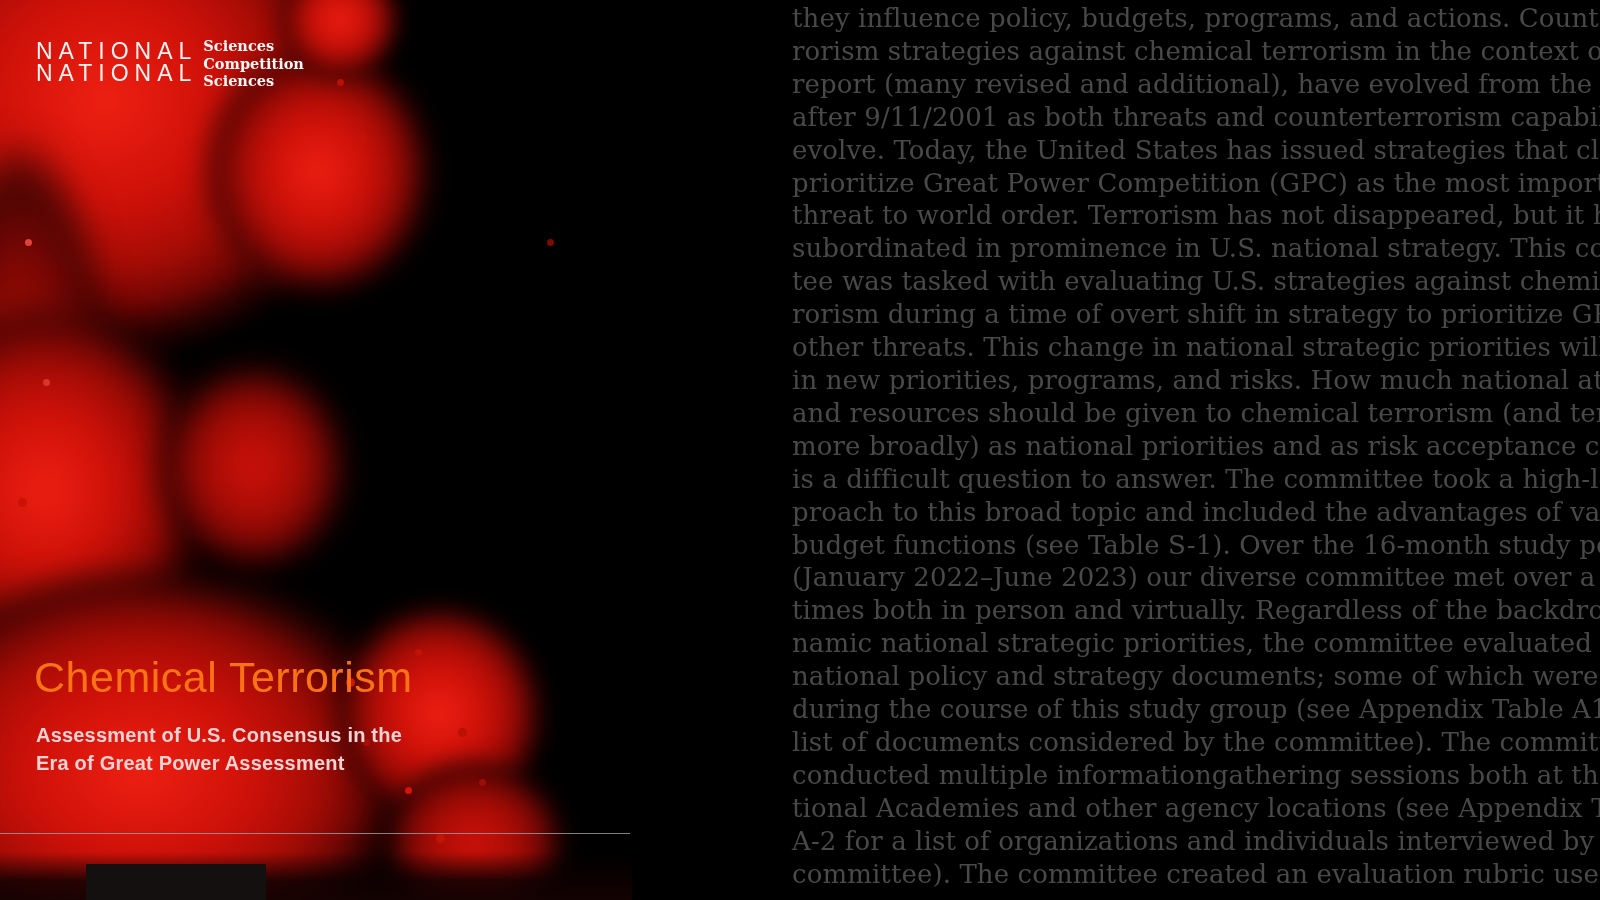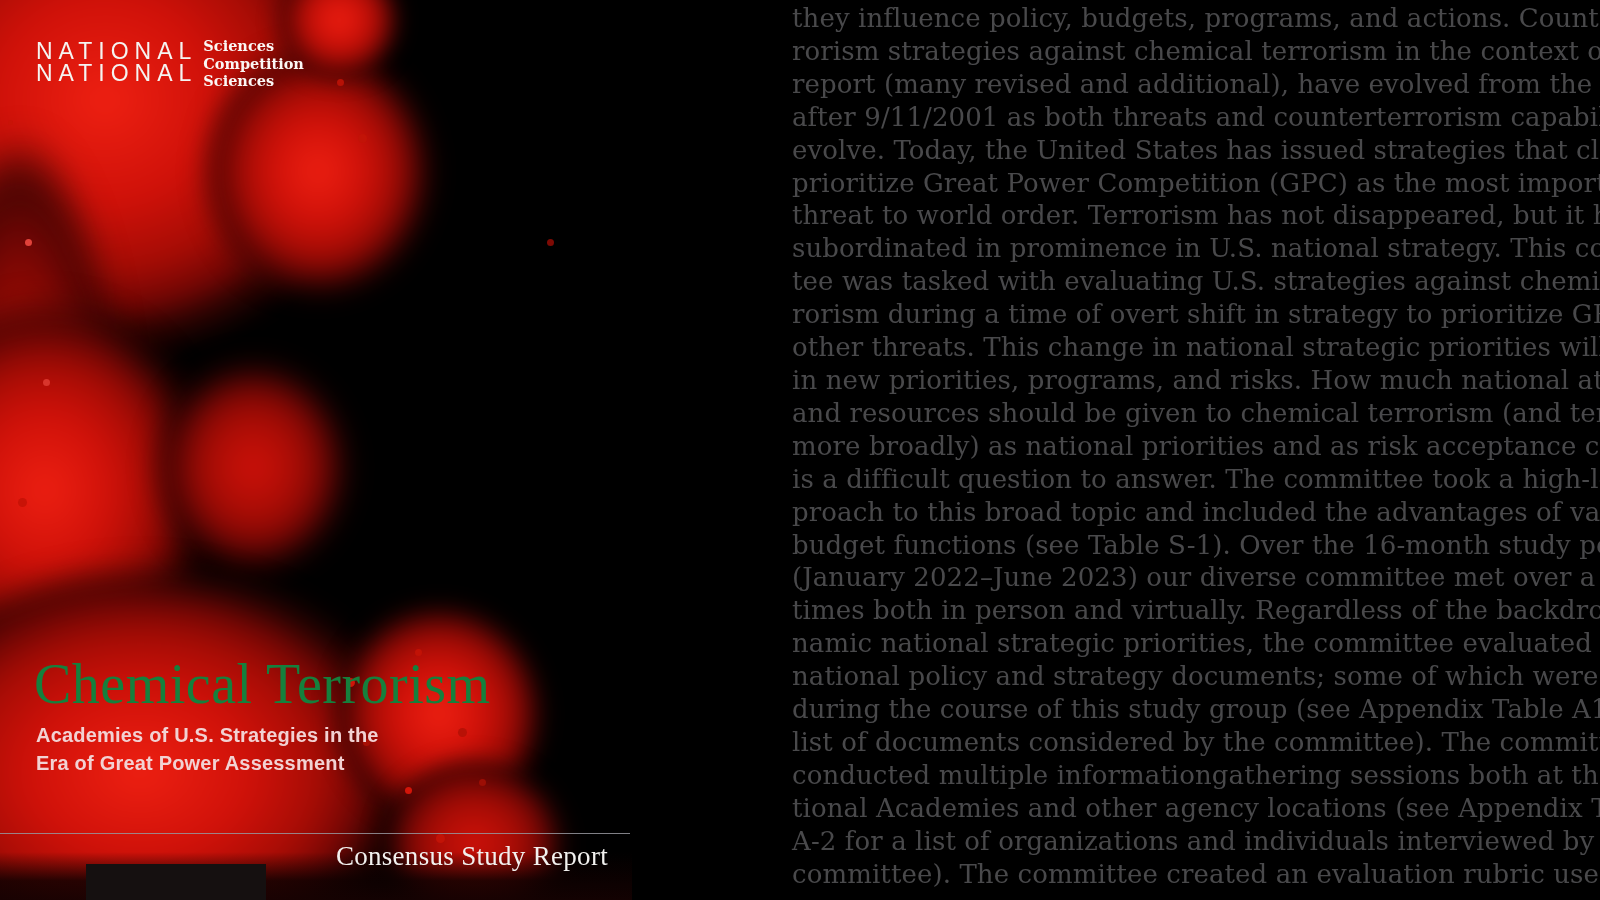--- a/index.html
+++ b/index.html
@@ -39,22 +39,22 @@
       472px 660px 0 1px #9c0e05,540px 120px 0 1px #7d0a04;}
   .bottom-shade{position:absolute;left:0;top:852px;width:632px;height:48px;
     background:linear-gradient(180deg,rgba(0,0,0,0) 0%,rgba(14,1,1,.85) 60%,rgba(20,2,2,.95) 100%);}
   .bottom-reflect{position:absolute;left:86px;top:864px;width:180px;height:36px;background:#151010;}
 
   .cover-ui{position:absolute;inset:0;z-index:5;padding-left:32px;}
   .logo{position:absolute;left:36px;top:40px;display:flex;color:var(--white);}
   .logo-main{font-size:23px;line-height:22px;letter-spacing:6px;font-weight:400;}
   .logo-fields{margin-left:6px;margin-top:-3px;font-family:"DejaVu Serif",serif;
     font-weight:600;font-size:14.5px;line-height:17.5px;color:#fbf7f5;}
-  .title{position:absolute;left:34px;top:656px;font-family:Liberation Serif, serif;
-    font-size:56px;line-height:1;font-weight:400;color:#15803d;letter-spacing:.5px;}
+  .title{position:absolute;left:34px;top:656px;font-family:Liberation Sans, sans-serif;
+    font-size:43px;line-height:1;font-weight:400;color:#f97316;letter-spacing:.5px;}
   .subtitle{position:absolute;left:36px;top:721px;font-size:20px;line-height:28px;
     font-weight:700;color:var(--subtitle-pink);letter-spacing:.2px;}
   .rule{position:absolute;left:0;top:833px;width:630px;height:1px;background:var(--rule-gray);opacity:.85;}
   .report-type{position:absolute;left:0;top:841px;width:608px;text-align:right;
     font-family:"Liberation Serif",serif;font-size:27px;color:#f2f1ef;letter-spacing:.3px;}
 
   
   .page-col{position:absolute;left:792px;top:2px;width:1100px;z-index:2;}
   .tline{font-family:"DejaVu Serif",serif;font-size:26px;line-height:32.9px;
     color:var(--page-text);white-space:nowrap;letter-spacing:.1px;}
@@ -85,26 +85,25 @@
       <div class="logo-fields">
         <div>Sciences</div>
         <div>Competition</div>
         <div>Sciences</div>
       </div>
     </div>
 
     <div class="title">Chemical Terrorism</div>
 
     <div class="subtitle">
-      <div>Academies of U.S. Strategies in the</div>
+      <div>Assessment of U.S. Consensus in the</div>
       <div>Era of Great Power Assessment</div>
     </div>
 
     <div class="rule"></div>
-    <div class="report-type">Consensus Study Report</div>
   </div>
 </div>
 
 <div class="page-col">
     <div class="tline">they influence policy, budgets, programs, and actions. Counterter-</div>
     <div class="tline">rorism strategies against chemical terrorism in the context of this</div>
     <div class="tline">report (many revised and additional), have evolved from the days</div>
     <div class="tline">after 9/11/2001 as both threats and counterterrorism capabilities</div>
     <div class="tline">evolve. Today, the United States has issued strategies that clearly</div>
     <div class="tline">prioritize Great Power Competition (GPC) as the most important</div>

